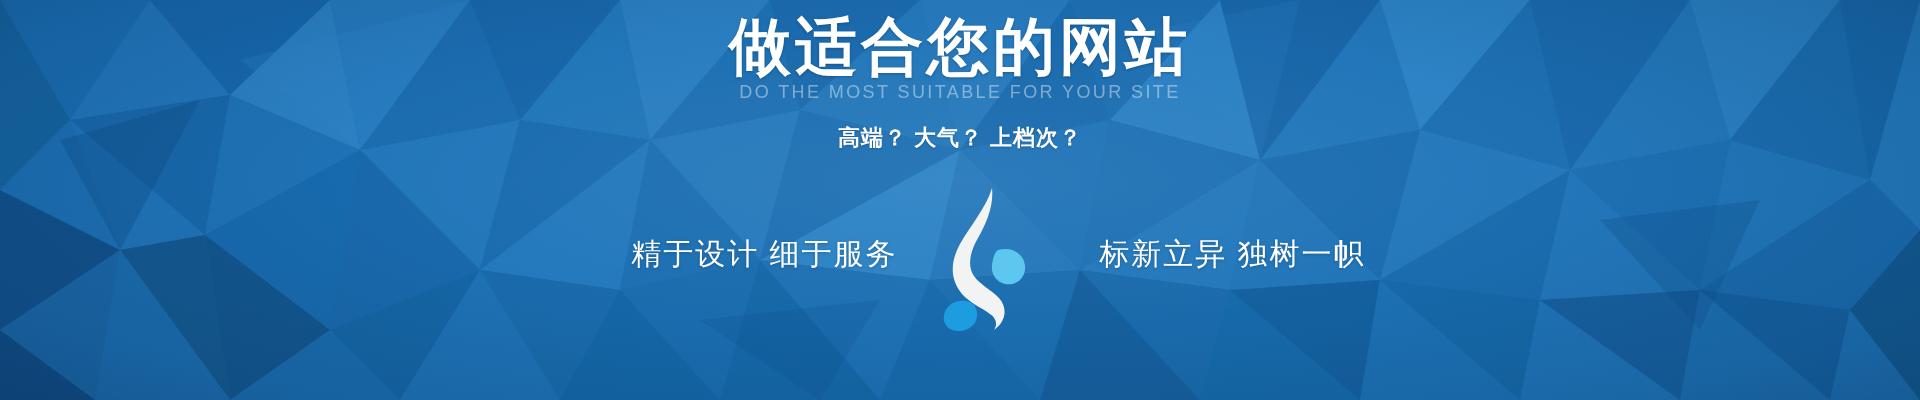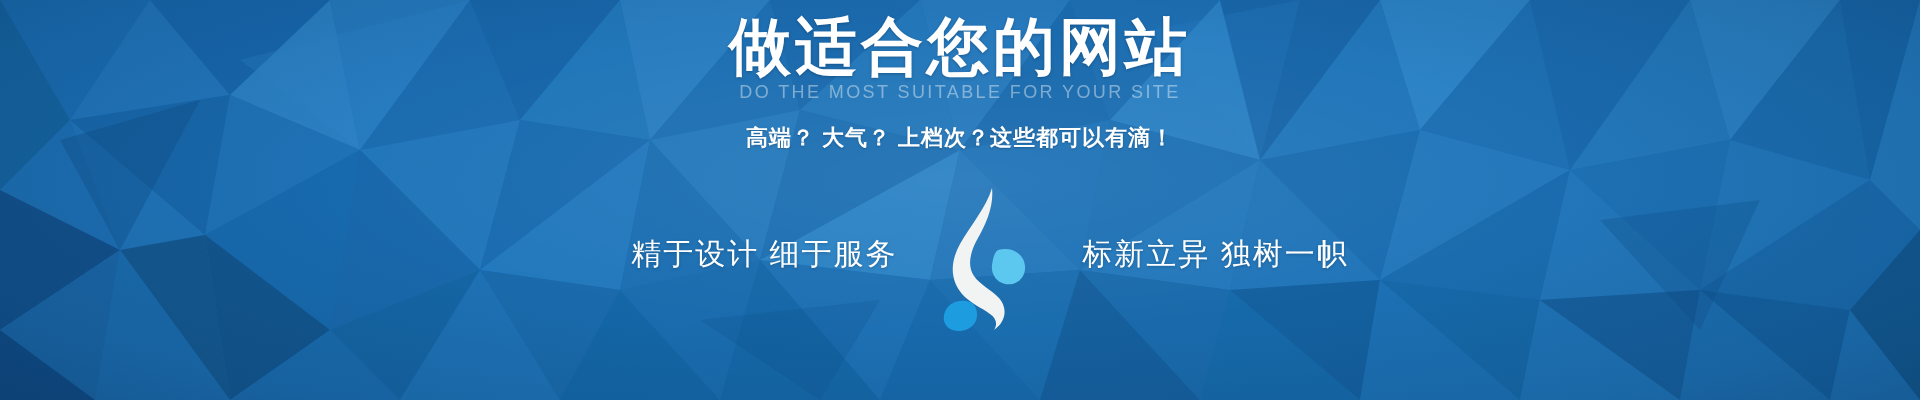--- a/index.html
+++ b/index.html
@@ -104,21 +104,21 @@
   .slogan {
     font-size: 30px;
     line-height: 1;
     font-weight: 400;
     letter-spacing: 2px;
     color: #ffffff;
     white-space: nowrap;
     text-shadow: 0 1px 3px rgba(4,36,68,0.30);
   }
   .slogan-left  { width: 300px; text-align: right; padding-right: 28px; }
-  .slogan-right { width: 300px; text-align: center;  padding-left: 28px; }
+  .slogan-right { width: 300px; text-align: right;  padding-left: 28px; }
 
   .logo-wrap {
     width: 112px;
     height: 150px;
     position: relative;
     flex: 0 0 auto;
     margin-top: 6px;
   }
   .logo-wrap svg { display: block; width: 100%; height: 100%; }
 </style>
@@ -224,21 +224,20 @@
   <div id="vignette"></div>
 
   <div id="content">
 
     <div class="title-main">做适合您的网站</div>
 
     <div class="title-sub-en">DO THE MOST SUITABLE FOR YOUR SITE</div>
 
     <div class="tagline-block">
       <div class="tagline">高端？ 大气？ 上档次？</div>
-      <div class="tagline">这些都可以有滴！</div>
     </div>
 
     <div class="bottom-row">
 
       <div class="slogan slogan-left">精于设计 细于服务</div>
 
       <div class="logo-wrap">
         <svg viewBox="0 0 112 150">
 
           <path d="M66 6

